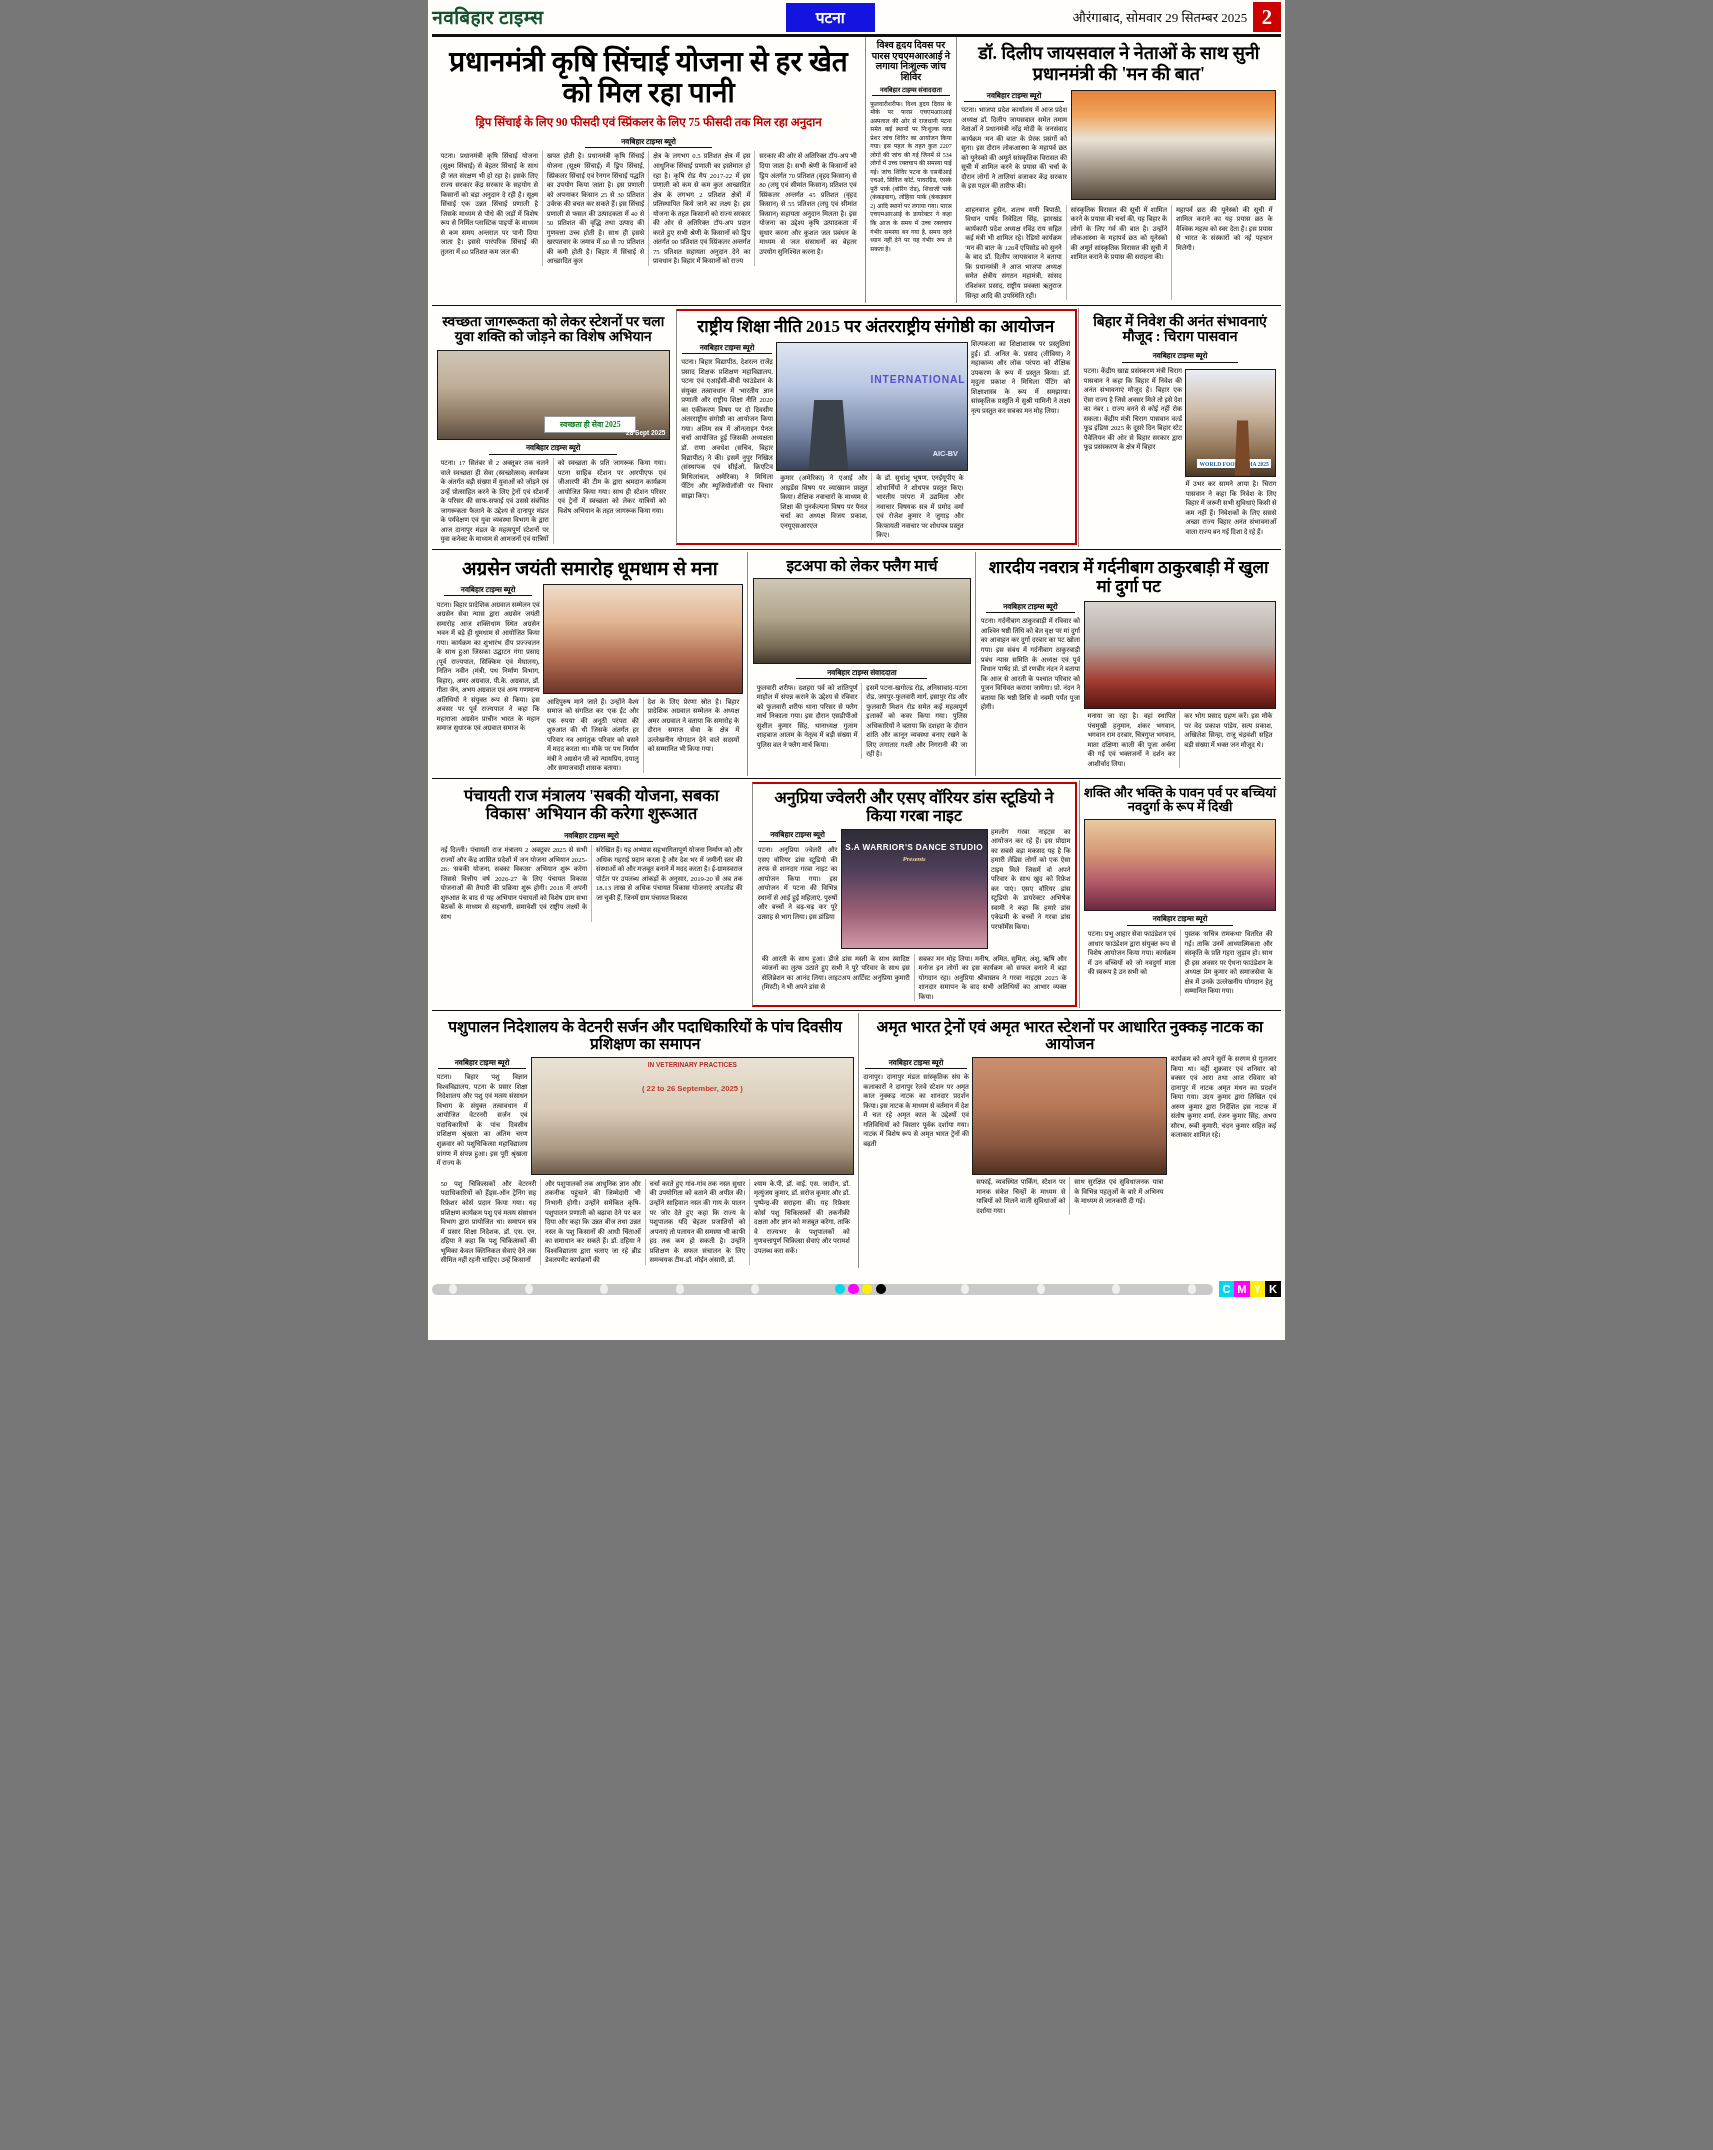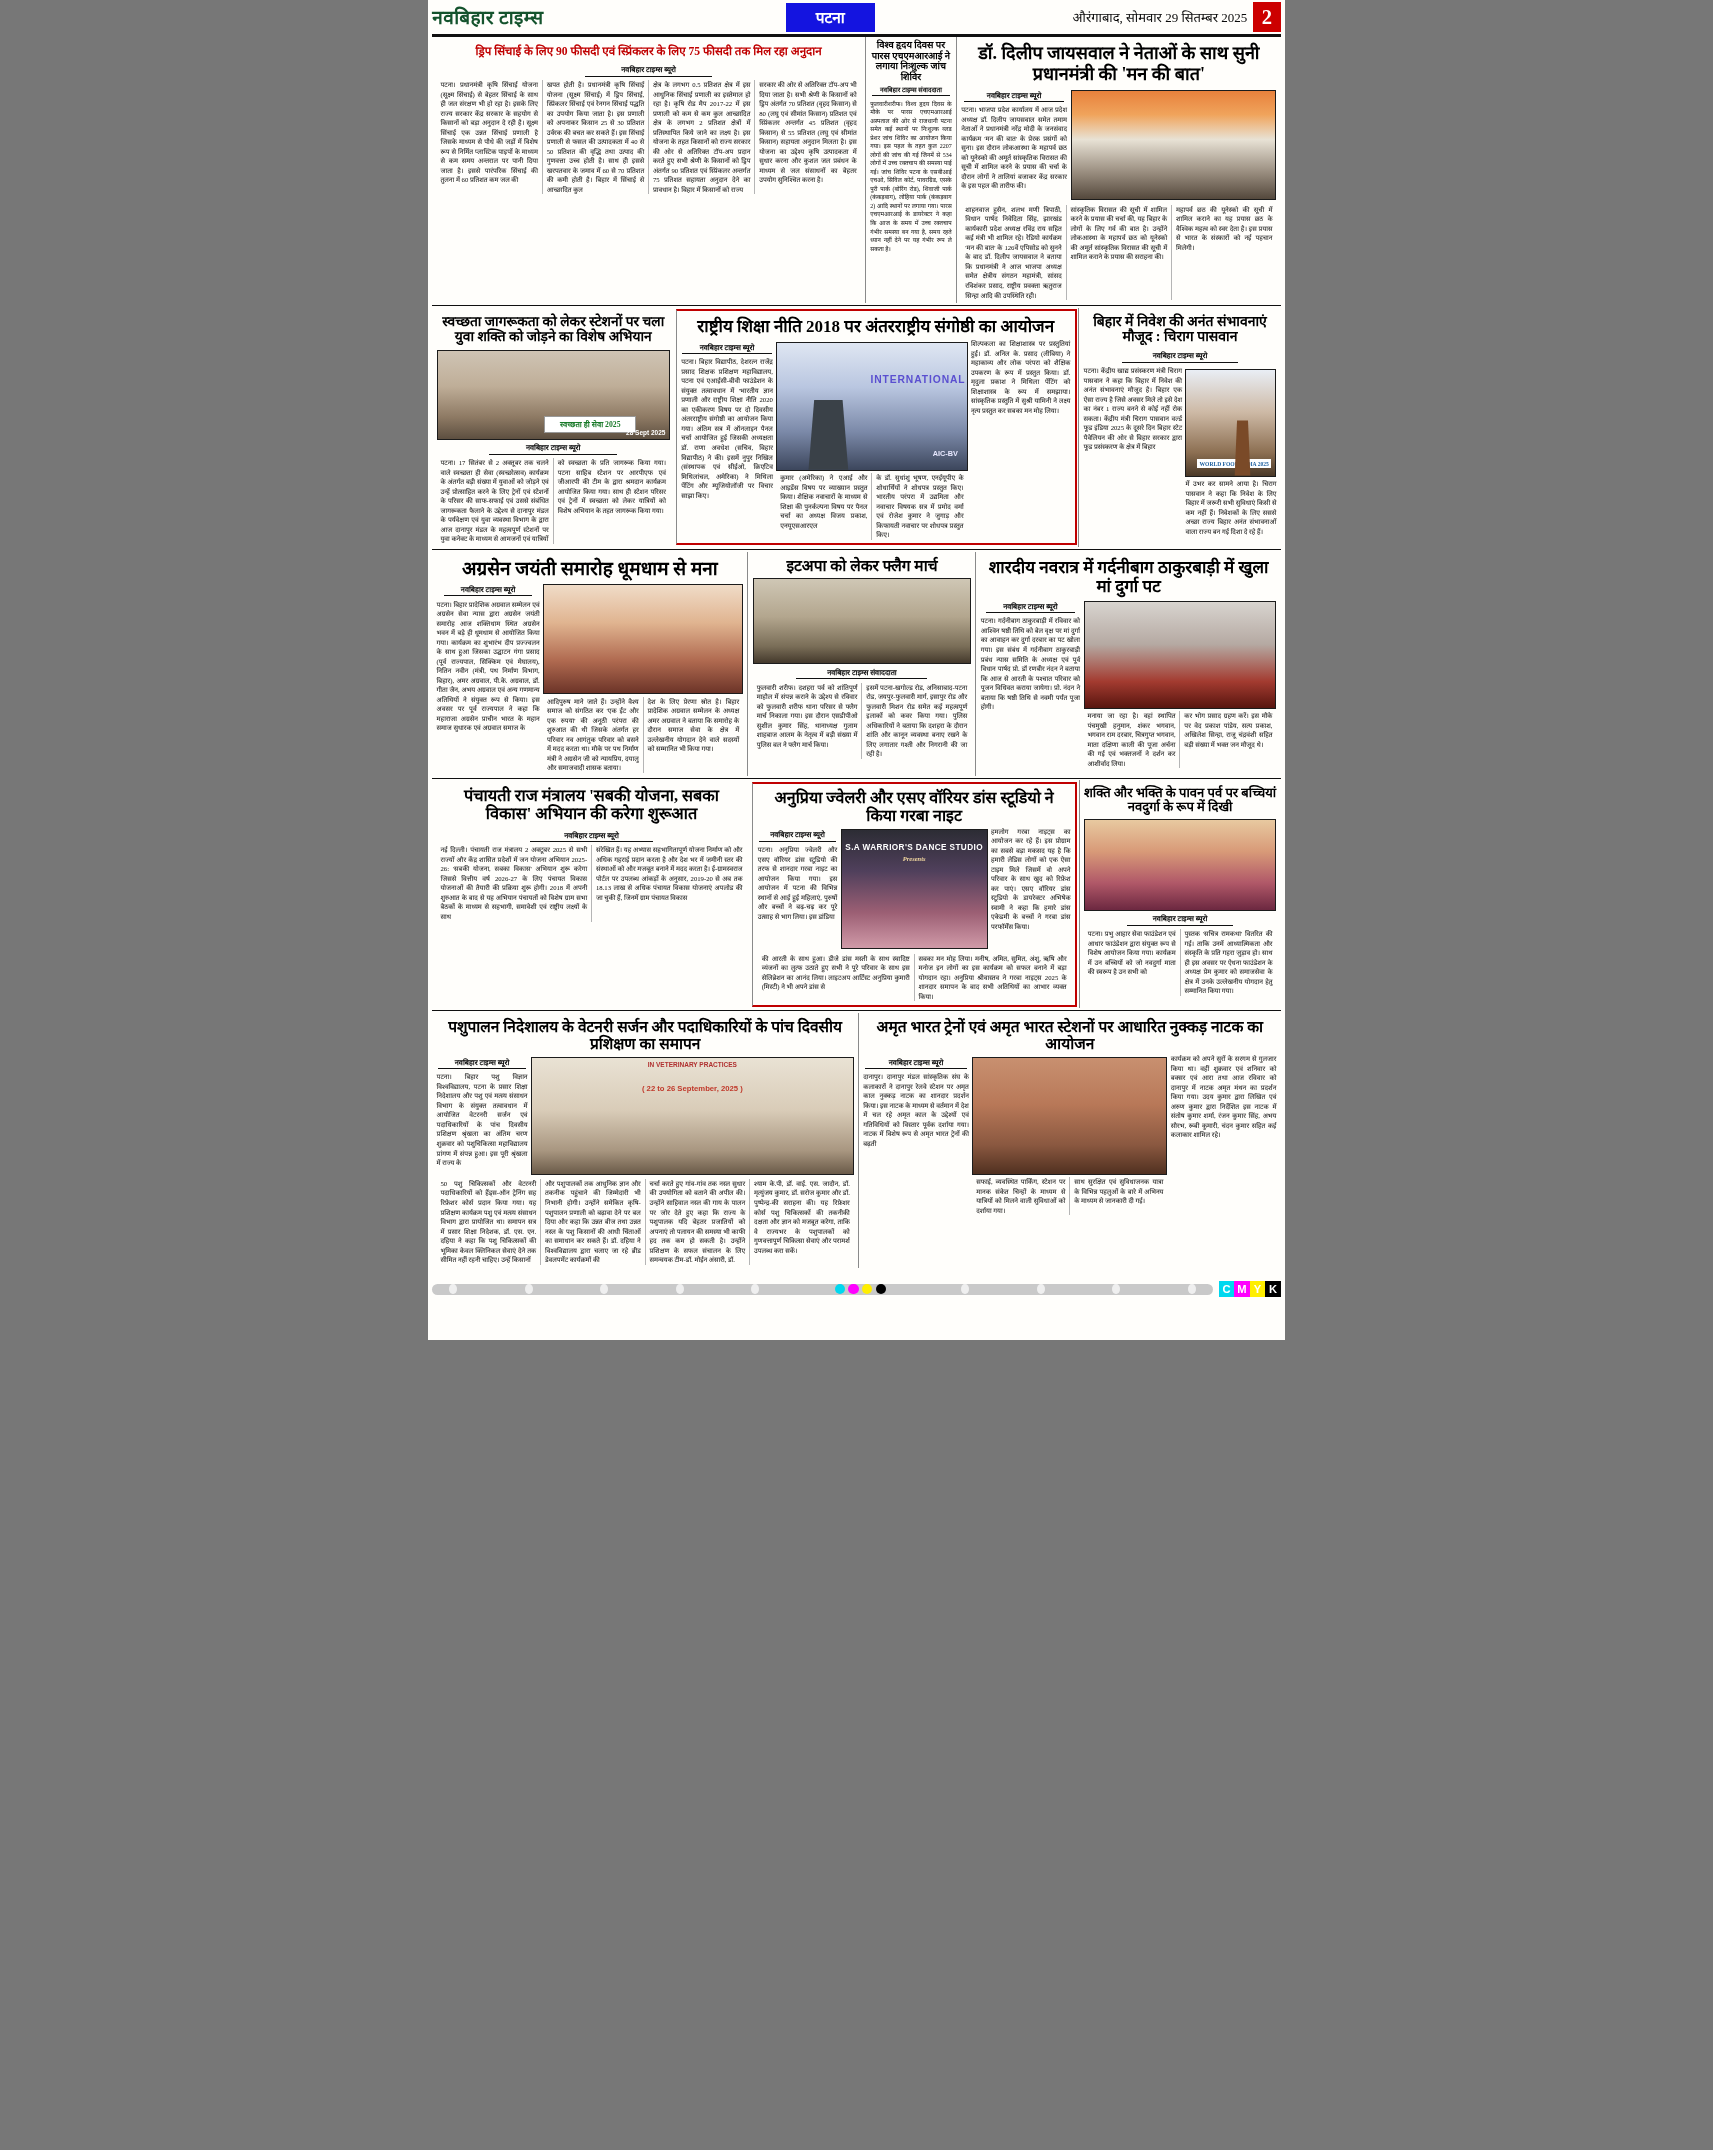--- a/index.html
+++ b/index.html
@@ -64,20 +64,21 @@
   <header class="masthead">
     <div class="paper-name">नवबिहार टाइम्स</div>
     <div class="edition-box">पटना</div>
     <div class="date-line">औरंगाबाद, सोमवार 29 सितम्बर 2025</div>
     <div class="page-num-box">2</div>
   </header>
 
   <div class="band">
 
     <article class="article" style="width:437px;">
+      <h1 class="hl hl-main">प्रधानमंत्री कृषि सिंचाई योजना से हर खेत को मिल रहा पानी</h1>
       <div class="subhead">ड्रिप सिंचाई के लिए 90 फीसदी एवं स्प्रिंकलर के लिए 75 फीसदी तक मिल रहा अनुदान</div>
       <div class="byline" style="width:30%;">नवबिहार टाइम्स ब्यूरो</div>
       <div class="cols">
         <div class="col">पटना। प्रधानमंत्री कृषि सिंचाई योजना (सूक्ष्म सिंचाई) से बेहतर सिंचाई के साथ ही जल संरक्षण भी हो रहा है। इसके लिए राज्य सरकार केंद्र सरकार के सहयोग से किसानों को बड़ा अनुदान दे रही है। सूक्ष्म सिंचाई एक उन्नत सिंचाई प्रणाली है जिसके माध्यम से पौधे की जड़ों में विशेष रूप से निर्मित प्लास्टिक पाइपों के माध्यम से कम समय अन्तराल पर पानी दिया जाता है। इससे पारंपरिक सिंचाई की तुलना में 60 प्रतिशत कम जल की</div>
         <div class="col">खपत होती है। प्रधानमंत्री कृषि सिंचाई योजना (सूक्ष्म सिंचाई) में ड्रिप सिंचाई, स्प्रिंकलर सिंचाई एवं रेनगन सिंचाई पद्धति का उपयोग किया जाता है। इस प्रणाली को अपनाकर किसान 25 से 30 प्रतिशत उर्वरक की बचत कर सकते हैं। इस सिंचाई प्रणाली से फसल की उत्पादकता में 40 से 50 प्रतिशत की वृद्धि तथा उत्पाद की गुणवत्ता उच्च होती है। साथ ही इससे खरपतवार के जमाव में 60 से 70 प्रतिशत की कमी होती है। बिहार में सिंचाई से आच्छादित कुल</div>
         <div class="col">क्षेत्र के लगभग 0.5 प्रतिशत क्षेत्र में इस आधुनिक सिंचाई प्रणाली का इस्तेमाल हो रहा है। कृषि रोड मैप 2017-22 में इस प्रणाली को कम से कम कुल आच्छादित क्षेत्र के लगभग 2 प्रतिशत क्षेत्रों में प्रतिस्थापित किये जाने का लक्ष्य है। इस योजना के तहत किसानों को राज्य सरकार की ओर से अतिरिक्त टॉप-अप प्रदान करते हुए सभी श्रेणी के किसानों को ड्रिप अंतर्गत 90 प्रतिशत एवं स्प्रिंकलर अन्तर्गत 75 प्रतिशत सहायता अनुदान देने का प्रावधान है। बिहार में किसानों को राज्य</div>
         <div class="col">सरकार की ओर से अतिरिक्त टॉप-अप भी दिया जाता है। सभी श्रेणी के किसानों को ड्रिप अंतर्गत 70 प्रतिशत (वृहद किसान) से 80 (लघु एवं सीमांत किसान) प्रतिशत एवं स्प्रिंकलर अन्तर्गत 45 प्रतिशत (वृहद किसान) से 55 प्रतिशत (लघु एवं सीमांत किसान) सहायता अनुदान मिलता है। इस योजना का उद्देश्य कृषि उत्पादकता में सुधार करना और कुशल जल प्रबंधन के माध्यम से जल संसाधनों का बेहतर उपयोग सुनिश्चित करना है।</div>
       </div>
     </article>
 
@@ -117,21 +118,21 @@
         <div class="tag" style="bottom:2.6px; right:3.4px; color:#fff; font-size:6.5px; font-family:'Liberation Sans',sans-serif;">28 Sept 2025</div>
       </div>
       <div class="byline" style="width:55%;">नवबिहार टाइम्स ब्यूरो</div>
       <div class="cols">
         <div class="col">पटना। 17 सितंबर से 2 अक्तूबर तक चलने वाले स्वच्छता ही सेवा (स्वच्छोत्सव) कार्यक्रम के अंतर्गत बड़ी संख्या में युवाओं को जोड़ने एवं उन्हें प्रोत्साहित करने के लिए ट्रेनों एवं स्टेशनों के परिसर की साफ-सफाई एवं उससे संबंधित जागरूकता फैलाने के उद्देश्य से दानापुर मंडल के पर्यवेक्षण एवं युवा व्यवस्था विभाग के द्वारा आज दानापुर मंडल के महत्वपूर्ण स्टेशनों पर युवा कनेक्ट के माध्यम से आमजनों एवं यात्रियों</div>
         <div class="col">को स्वच्छता के प्रति जागरूक किया गया। पटना साहिब स्टेशन पर आरपीएफ एवं जीआरपी की टीम के द्वारा श्रमदान कार्यक्रम आयोजित किया गया। साथ ही स्टेशन परिसर एवं ट्रेनों में स्वच्छता को लेकर यात्रियों को विशेष अभियान के तहत जागरूक किया गया।</div>
       </div>
     </article>
 
     <article class="article red-box" style="width:406px; margin:1.7px 1.7px;">
-      <h1 class="hl" style="font-size:17px; padding:2.6px 0;">राष्ट्रीय शिक्षा नीति 2018 पर अंतरराष्ट्रीय संगोष्ठी का आयोजन</h1>
+      <h1 class="hl" style="font-size:17px; padding:2.6px 0;">राष्ट्रीय शिक्षा नीति 2015 पर अंतरराष्ट्रीय संगोष्ठी का आयोजन</h1>
       <div style="display:flex; gap:3.4px;">
         <div style="width:24%;">
           <div class="byline" style="width:98%;">नवबिहार टाइम्स ब्यूरो</div>
           <div class="col" style="padding:0;">पटना। बिहार विद्यापीठ, देशरत्न राजेंद्र प्रसाद शिक्षक प्रशिक्षण महाविद्यालय, पटना एवं एआईसी-बीवी फाउंडेशन के संयुक्त तत्वावधान में 'भारतीय ज्ञान प्रणाली और राष्ट्रीय शिक्षा नीति 2020 का एकीकरण विषय पर दो दिवसीय अंतरराष्ट्रीय संगोष्ठी का आयोजन किया गया। अंतिम सत्र में ऑनलाइन पैनल चर्चा आयोजित हुई जिसकी अध्यक्षता डॉ. राणा अवधेश (सचिव, बिहार विद्यापीठ) ने की। इसमें नुपुर निखिल (संस्थापक एवं सीईओ, क्रिएटिव मिथिलांचल, अमेरिका) ने मिथिला पेंटिंग और म्यूजियोलॉजी पर विचार साझा किए।</div>
         </div>
         <div style="width:50%;">
           <div class="photo ph-semi" style="height:129px;">
             <div class="tag" style="top:31px; right:1px; color:#5a4fd0; font-size:10.3px; letter-spacing:0.9px; font-family:'Liberation Sans',sans-serif;">INTERNATIONAL</div>
             <div class="tag" style="bottom:11.2px; right:8.6px; color:#e8e8ff; font-size:7.3px; font-family:'Liberation Sans',sans-serif;">AIC-BV</div>
             <div style="position:absolute; bottom:0; left:12%; width:30%; height:55%; background:#3a4148; clip-path:polygon(15% 100%,25% 0,75% 0,85% 100%);"></div>

